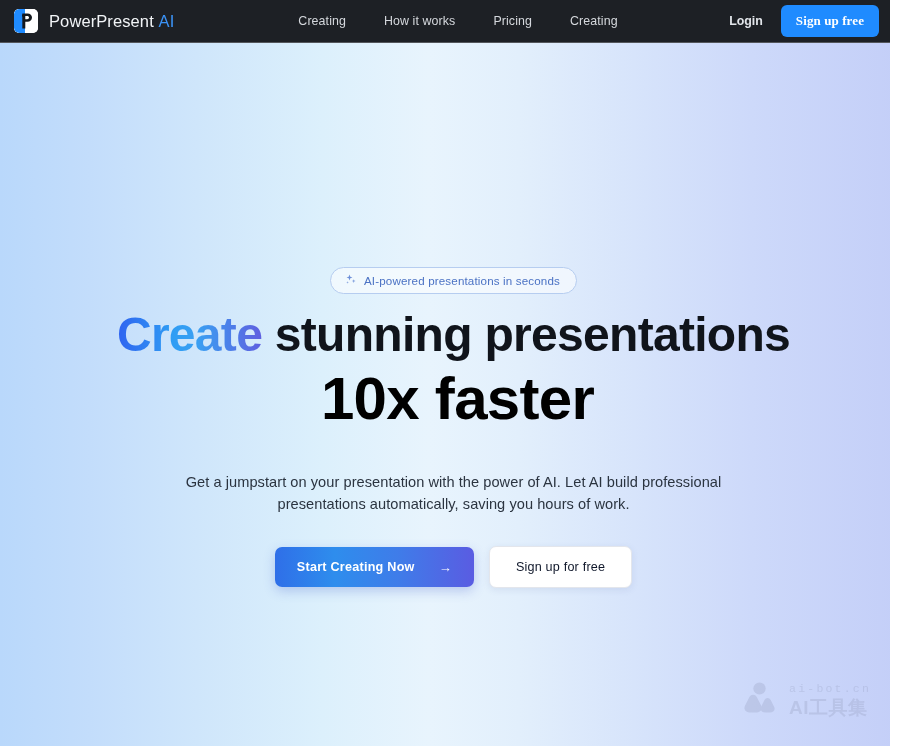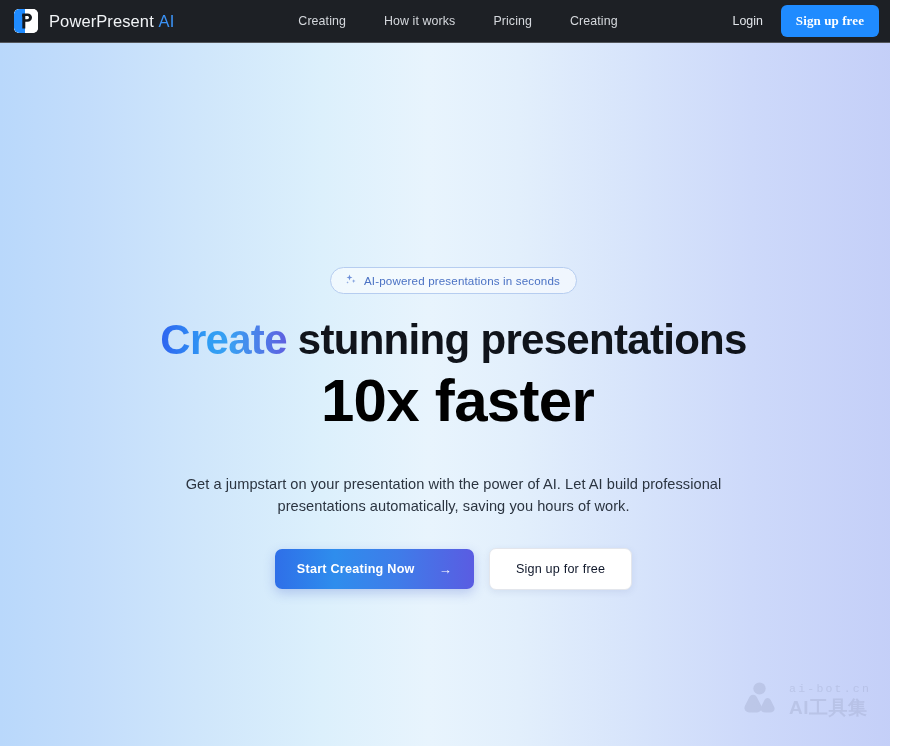--- a/index.html
+++ b/index.html
@@ -74,20 +74,21 @@
     margin-left:auto;
     display:flex;
     align-items:center;
     gap:18px;
   }
   .login-link {
     font-size:12.4px;
     color:#e2e5ea;
     text-decoration:none;
     white-space:nowrap;
+    font-weight:bold;
   }
   .signup-btn {
     background:#1f8bff;
     color:#ffffff;
     font-size:13px;
     font-weight:600;
     border:none;
     border-radius:6px;
     padding:8px 15px;
     white-space:nowrap;
@@ -141,22 +142,22 @@
   }
   .badge .spark {
     display:inline-block;
     line-height:1;
     font-size:12px;
     color:#6d8fd8;
     transform:translateY(.5px);
   }
 
   .headline {
-    margin-top:25px;
-    font-size:42px;
+    margin-top:17px;
+    font-size:48px;
     line-height:1.02;
     font-weight:700;
     color:#10141b;
     text-align:center;
     letter-spacing:-.7px;
     white-space:nowrap;
   }
   .headline .grad {
     background:linear-gradient(90deg,#2f63f0 0%,#2f9df4 38%,#3aa0f2 55%,#5f5fe0 100%);
     -webkit-background-clip:text;

